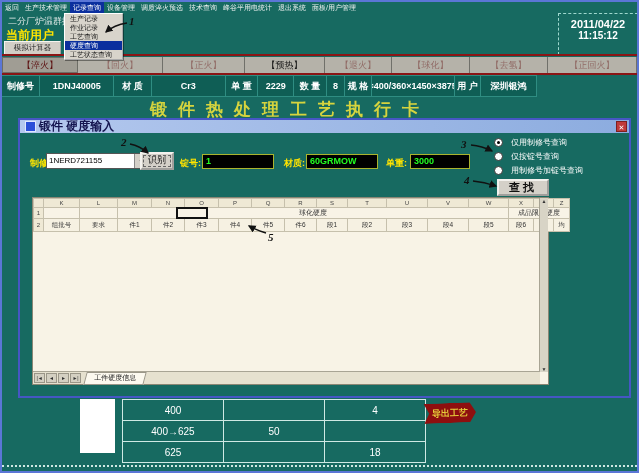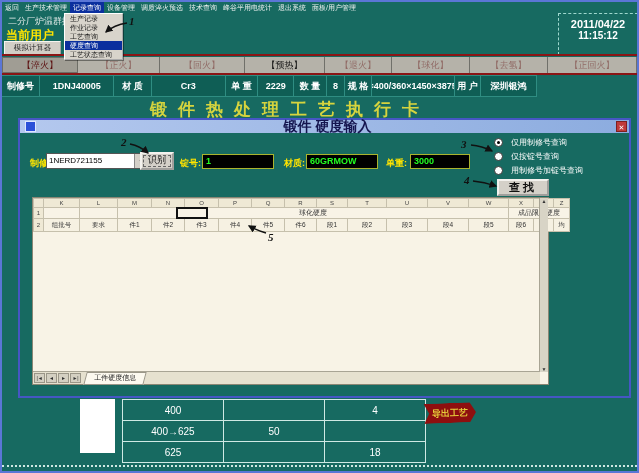--- a/index.html
+++ b/index.html
@@ -34,21 +34,21 @@
   .big-heading{left:128px;top:96px;font-size:17px;font-weight:bold;color:#d6d43e;letter-spacing:11px;white-space:nowrap;margin-left:20px;}
   
   .dropdown{left:62px;top:11px;width:57px;background:#d8d4cb;border:1px outset #fff;z-index:20;
     box-shadow:1px 1px 0 rgba(0,0,0,.4);}
   .dd-item{height:9px;line-height:9px;font-size:7px;color:#1a1a1a;padding-left:5px;white-space:nowrap;}
   .dd-item.active{background:#0b2f9e;color:#fff;}
   
   .dialog{left:16px;top:116px;width:613px;height:280px;border:2px solid #4656c4;background:#176a61;z-index:10;box-sizing:border-box;}
   .dlg-titlebar{height:13px;background:linear-gradient(90deg,#b4c8ee,#8cacdf);display:flex;align-items:center;padding:0 2px;}
   .dlg-icon{width:9px;height:9px;background:#2b4fd8;border:1px solid #dfe6ff;margin:0 3px;}
-  .dlg-title{font-size:14px;font-weight:bold;color:#15154f;flex:1;white-space:nowrap;text-align:center;}
+  .dlg-title{font-size:12px;font-weight:bold;color:#15154f;flex:1;white-space:nowrap;}
   .dlg-close{width:11px;height:11px;background:#c03a3a;color:#fff;font-size:7px;line-height:11px;text-align:center;
     border:1px solid #7e1f1f;box-sizing:border-box;}
   .dlg-body{position:relative;width:100%;height:calc(100% - 13px);}
   .ylabel{position:absolute;color:#ffe400;font-size:9px;font-weight:bold;white-space:nowrap;}
   .combo{position:absolute;left:26px;top:20px;width:102px;height:16px;background:#fff;border:1px solid #555;
     display:flex;box-sizing:border-box;}
   .combo-text{flex:1;font-size:8px;line-height:14px;padding-left:2px;color:#000;white-space:nowrap;overflow:hidden;}
   .combo-arrow{width:12px;background:#d4d0c8;border-left:1px solid #888;font-size:5px;text-align:center;line-height:14px;color:#222;}
   .btn{background:#d4d0c8;border:2px outset #f4f2ee;color:#111;text-align:center;box-sizing:border-box;}
   .btn-identify{position:absolute;left:120px;top:19px;width:34px;height:18px;font-size:9px;line-height:13px;
@@ -116,22 +116,22 @@
   <div class="abs calc-btn">模拟计算器</div>
   <div class="abs datebox">
     <div class="date">2011/04/22</div>
     <div class="time">11:15:12</div>
   </div>
 
   <div class="abs redline" style="top:52px;"></div>
 
   <div class="abs tabs">
     <span class="tab pressed" style="flex:0 0 74px;">【淬火】</span>
+    <span class="tab dim" style="flex:0 0 84px;">【回火】</span>
     <span class="tab dim" style="flex:0 0 81px;">【正火】</span>
-    <span class="tab dim" style="flex:0 0 84px;">【回火】</span>
     <span class="tab dark" style="flex:0 0 79px;">【预热】</span>
     <span class="tab dim" style="flex:0 0 66px;">【退火】</span>
     <span class="tab dim" style="flex:0 0 77px;">【球化】</span>
     <span class="tab dim" style="flex:0 0 77px;">【去氢】</span>
     <span class="tab dim" style="flex:1;">【正回火】</span>
   </div>
 
   <div class="abs redline" style="top:71px;"></div>
 
   <div class="abs infobar">

